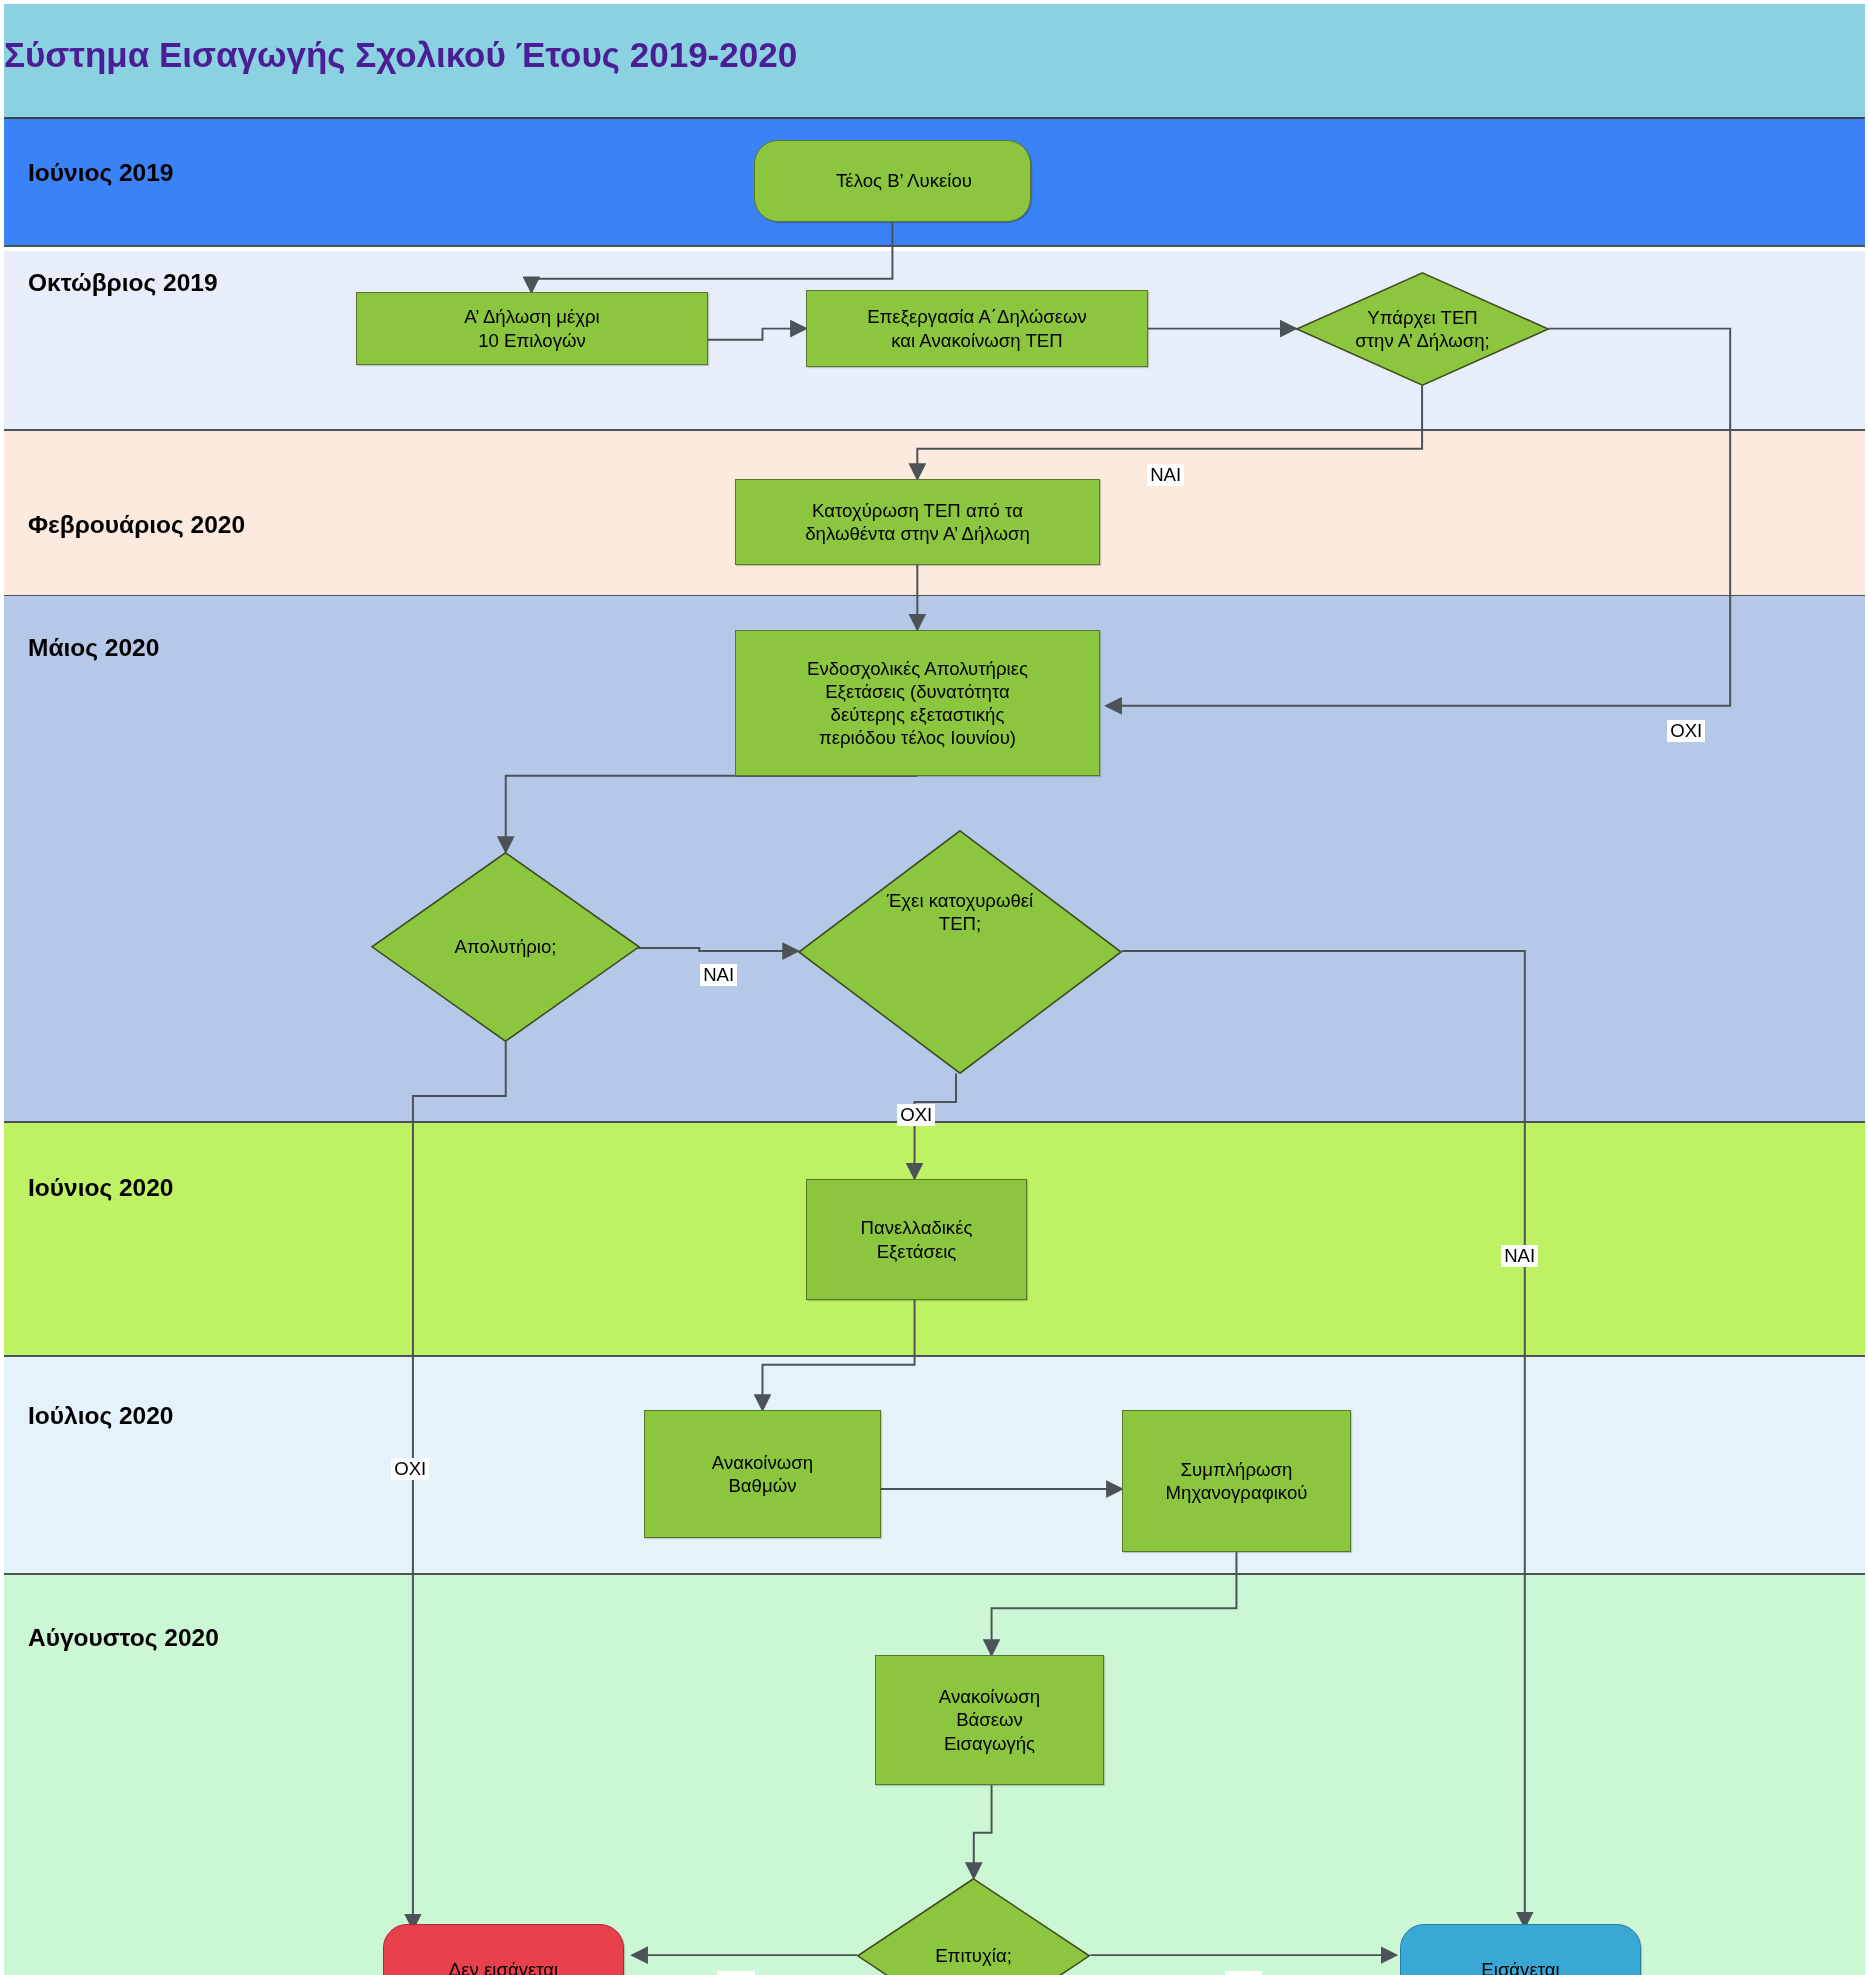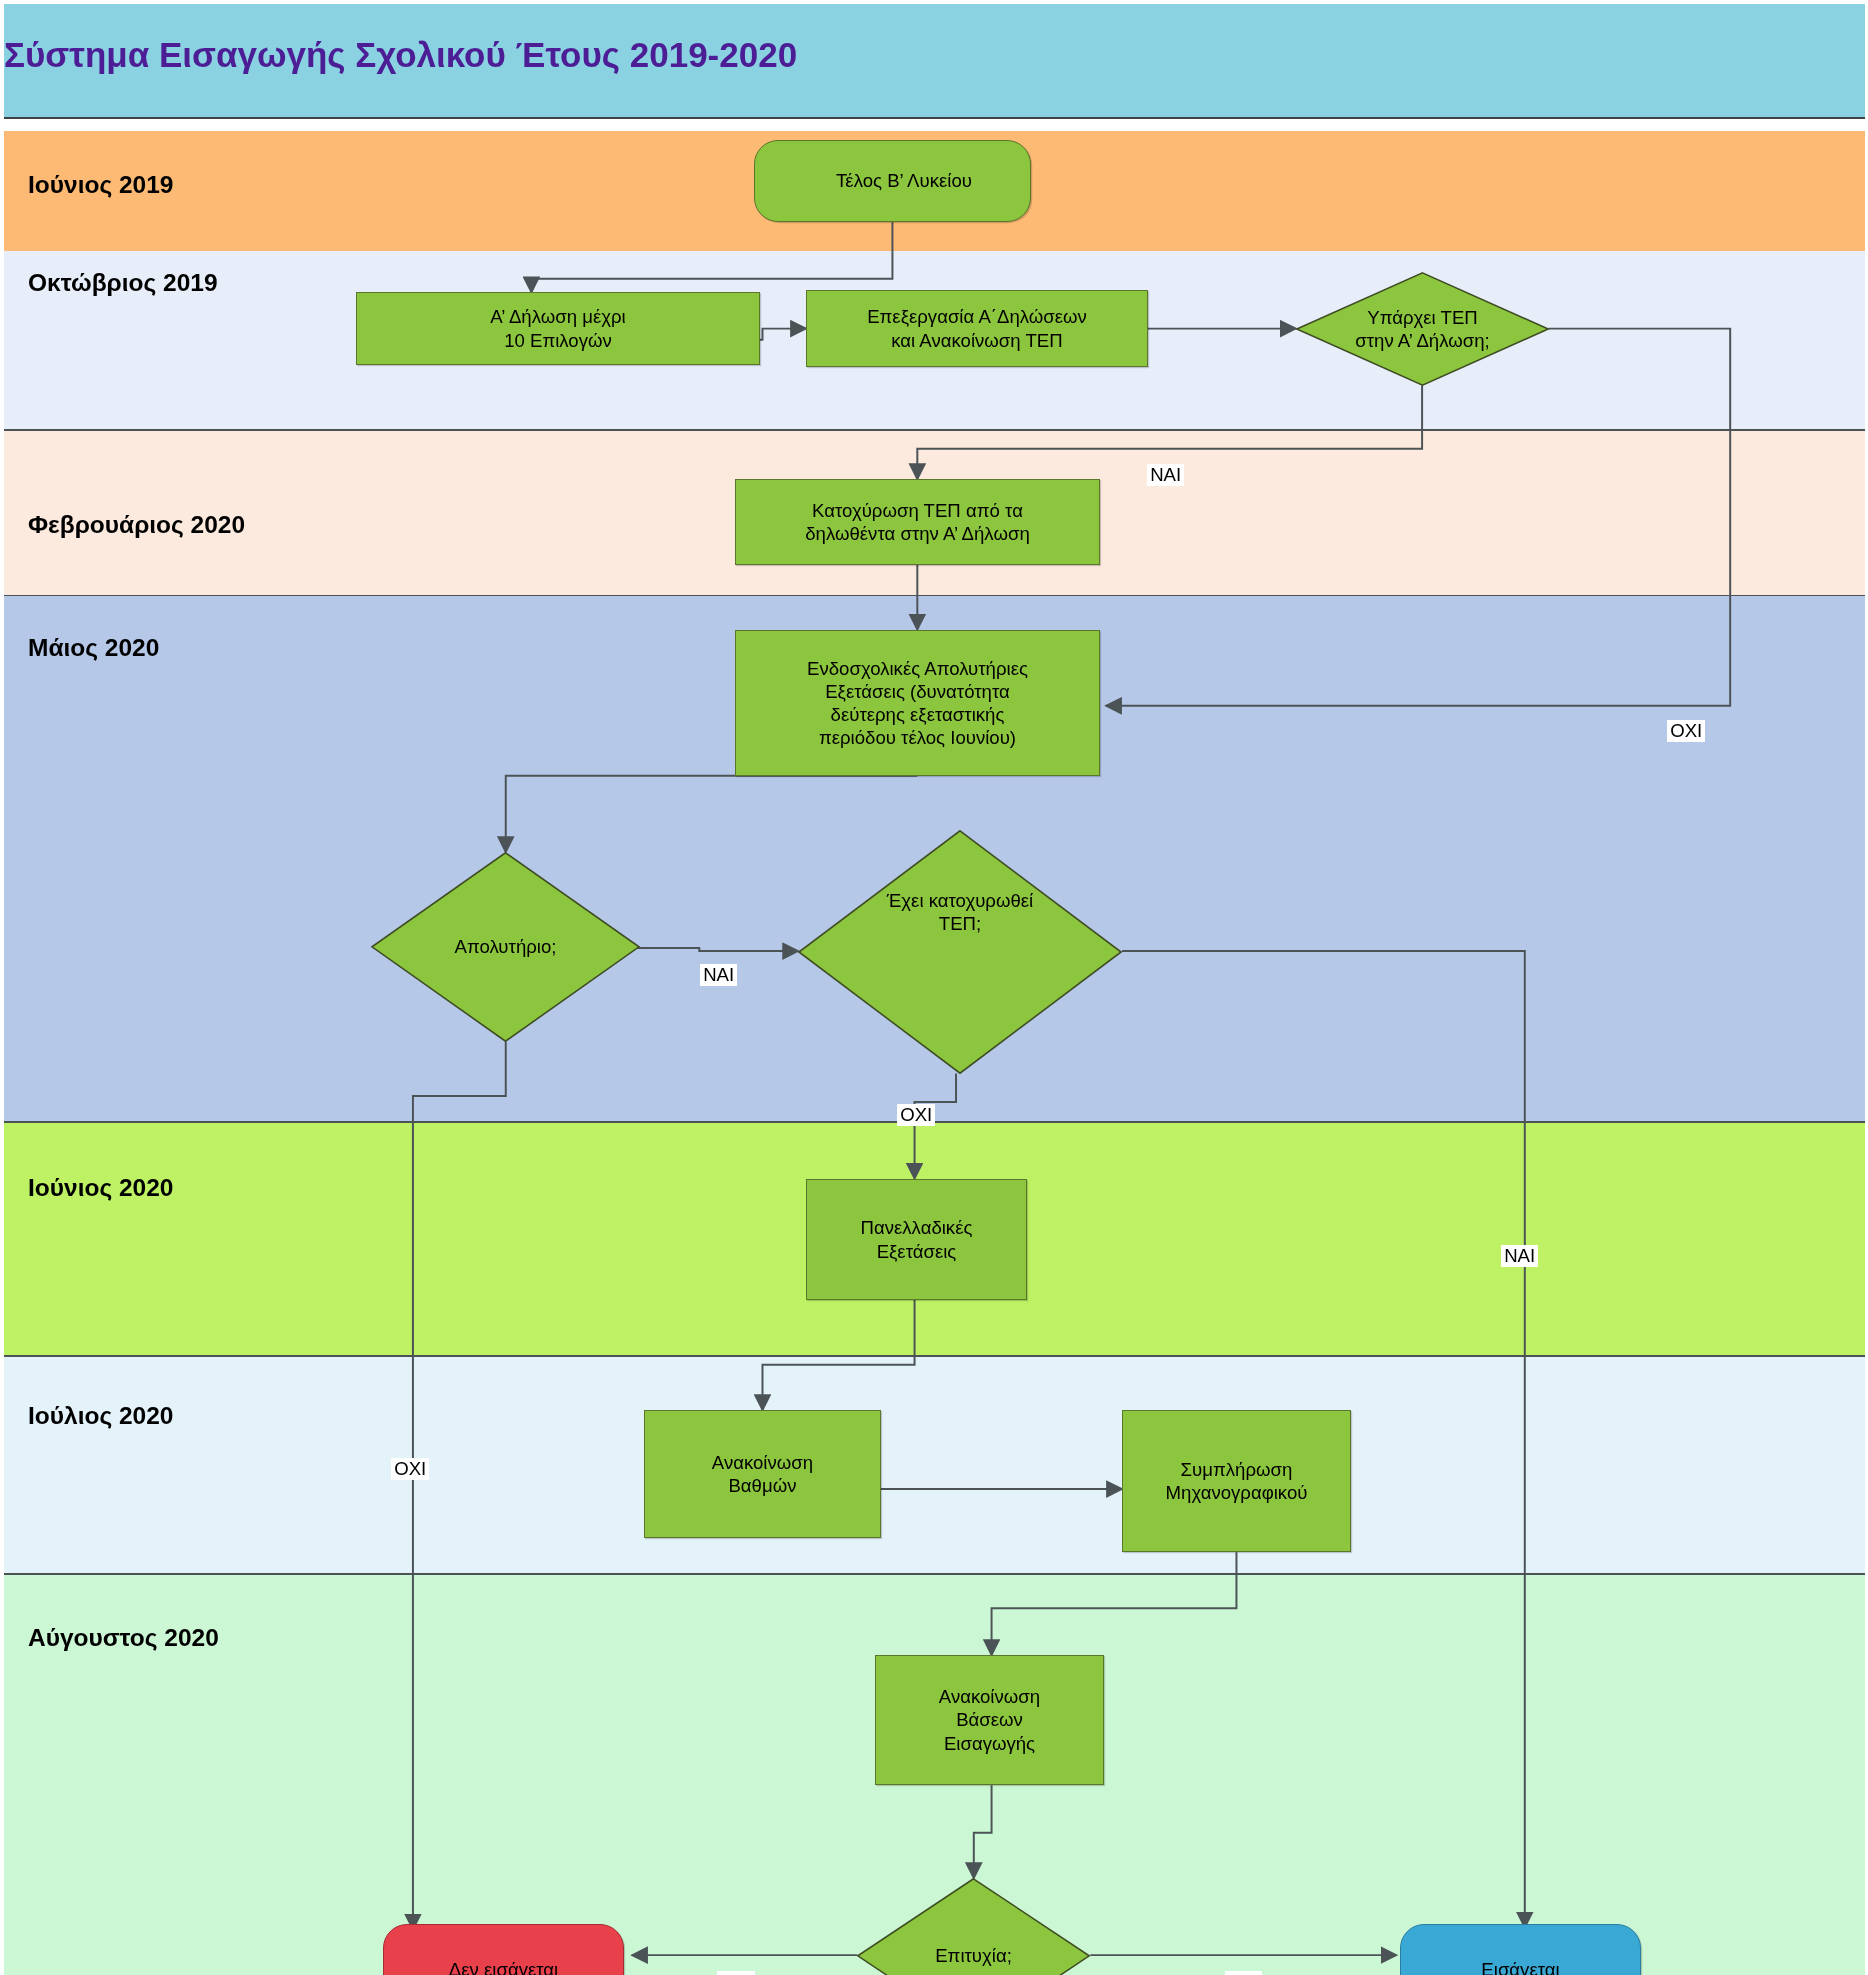--- a/index.html
+++ b/index.html
@@ -25,21 +25,21 @@
 </style>
 </head>
 <body>
 
 <div id="root">
 
   <div class="band title-band" style="top:4px;height:115px;background:#8ad2e2;">
     <div class="title-text" style="top:31px;">Σύστημα Εισαγωγής Σχολικού Έτους 2019-2020</div>
   </div>
 
-  <div class="band" style="top:131px;height:128px;background:#fdba74;">
+  <div class="band" style="top:119px;height:128px;background:#3b82f6;">
     <div class="band-label" style="left:24px;top:40px;">Ιούνιος 2019</div>
   </div>
 
   <div class="band" style="top:251px;height:180px;background:#e7eefa;">
     <div class="band-label" style="left:24px;top:18px;">Οκτώβριος 2019</div>
   </div>
 
   <div class="band" style="top:431px;height:166px;background:#fceade;">
     <div class="band-label" style="left:24px;top:36px;margin-top:44px;">Φεβρουάριος 2020</div>
   </div>
@@ -110,21 +110,21 @@
   <div class="edge-label" style="left:391px;top:1430px;">ΟΧΙ</div>
   <div class="edge-label" style="left:897px;top:1076px;">ΟΧΙ</div>
   <div class="edge-label" style="left:1501px;top:1217px;">ΝΑΙ</div>
   <div class="edge-label" style="left:717px;top:1943px;">ΟΧΙ</div>
   <div class="edge-label" style="left:1225px;top:1943px;">ΝΑΙ</div>
 
   <div class="node term" style="left:754px;top:140px;width:277px;height:82px;padding-left:23px;">
     <span>Τέλος Β’ Λυκείου</span>
   </div>
 
-  <div class="node proc" style="left:356px;top:292px;width:404px;height:73px;">
+  <div class="node proc" style="left:356px;top:292px;width:352px;height:73px;">
     <span class="ml">Α’ Δήλωση μέχρι<br>10 Επιλογών</span>
   </div>
 
   <div class="node proc" style="left:806px;top:290px;width:342px;height:77px;">
     <span class="ml">Επεξεργασία Α΄Δηλώσεων<br>και Ανακοίνωση ΤΕΠ</span>
   </div>
 
   <div class="diamond-wrap" style="left:1296px;top:272px;width:253px;height:114px;">
     <svg width="253" height="114" viewBox="0 0 640 288">
         <polygon points="320,2 638,144 320,286 2,144" fill="#8cc63e" stroke="#3f4c23" stroke-width="4"></polygon>

